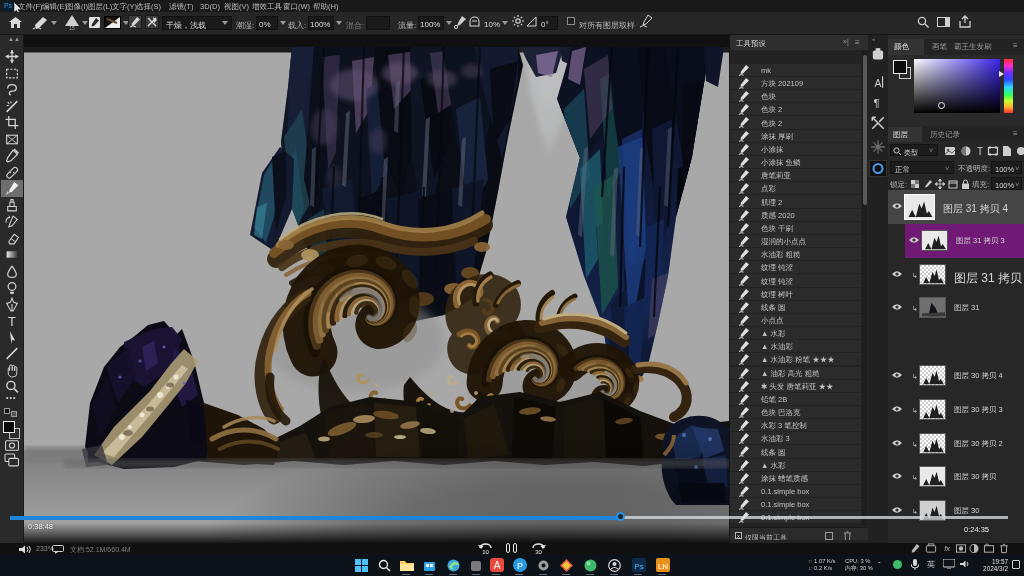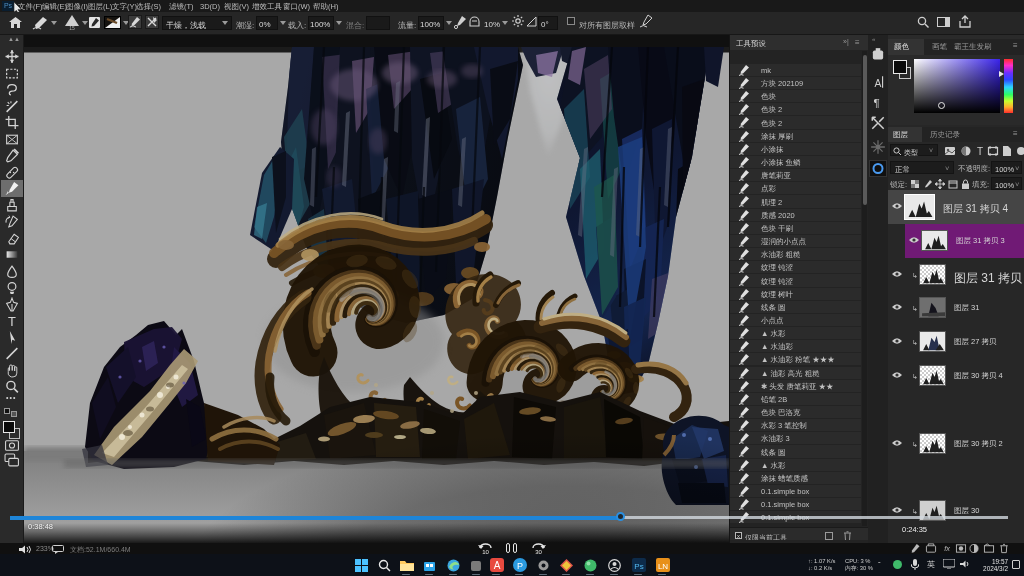--- a/index.html
+++ b/index.html
@@ -998,53 +998,63 @@
             <path d="M0 4 Q5 -1.5 10 4 Q5 9.5 0 4 Z" fill="#cdcdcd"></path>
             <circle cx="5" cy="4" r="1.6" fill="#333"></circle>
           </svg>
 <span style="position:absolute;left:24px;top:14px;color:#bbb;font-size:7px">↳</span>
 <div style="position:absolute;left:31px;top:6px;width:27px;height:21px;background:#6f6f6f;border:1px solid #555;overflow:hidden"><svg width="27" height="21" viewBox="0 0 26 17">
               <path d="M8 16 L11 3 L15 8 L18 16 Z" fill="#14131c"></path>
               <path d="M2 16 L26 16 L26 12 L2 13 Z" fill="#3a3a3a"></path>
             </svg></div>
 <span style="position:absolute;left:66px;top:12px;color:#d6d6d6;font-size:7.5px;white-space:nowrap">图层 31</span>
 </div>
-<div style="position:absolute;left:0;top:200.2px;width:136px;height:33.8px;background:#272727">
-<svg style="position:absolute;left:4px;top:12px" width="10" height="8" viewBox="0 0 10 8">
-            <path d="M0 4 Q5 -1.5 10 4 Q5 9.5 0 4 Z" fill="#cdcdcd"></path>
-            <circle cx="5" cy="4" r="1.6" fill="#333"></circle>
-          </svg>
-<span style="position:absolute;left:24px;top:14px;color:#bbb;font-size:7px">↳</span>
-<div style="position:absolute;left:31px;top:6px;width:27px;height:21px;background:#e9e9e9;border:1px solid #555;overflow:hidden"><svg width="27" height="21" viewBox="0 0 26 17">
-              <path d="M8 16 L11 4 L14 8 L16 2 L19 16 Z" fill="#27304d"></path>
-              <path d="M3 16 L6 10 L9 16 Z M15 16 L19 10 L23 16 Z" fill="#1f1f1f"></path>
-            </svg></div>
-<span style="position:absolute;left:66px;top:12px;color:#d6d6d6;font-size:7.5px;white-space:nowrap">图层 27 拷贝</span>
-</div>
 <div style="position:absolute;left:0;top:234.0px;width:136px;height:33.8px;background:#272727">
 <svg style="position:absolute;left:4px;top:12px" width="10" height="8" viewBox="0 0 10 8">
             <path d="M0 4 Q5 -1.5 10 4 Q5 9.5 0 4 Z" fill="#cdcdcd"></path>
             <circle cx="5" cy="4" r="1.6" fill="#333"></circle>
           </svg>
 <span style="position:absolute;left:24px;top:14px;color:#bbb;font-size:7px">↳</span>
 <div style="position:absolute;left:31px;top:6px;width:27px;height:21px;background:repeating-conic-gradient(#ffffff 0% 25%, #cccccc 0% 50%) 0 0/4px 4px;border:1px solid #555;overflow:hidden"><svg width="27" height="21" viewBox="0 0 26 17">
               <path d="M9 16 L12 5 L14 9 L16 3 L19 16 Z M3 16 L6 10 L9 16 Z M16 16 L20 11 L23 16 Z" fill="#1f1f1f"></path>
             </svg></div>
 <span style="position:absolute;left:66px;top:12px;color:#d6d6d6;font-size:7.5px;white-space:nowrap">图层 30 拷贝 4</span>
 </div>
+<div style="position:absolute;left:0;top:267.8px;width:136px;height:33.8px;background:#272727">
+<svg style="position:absolute;left:4px;top:12px" width="10" height="8" viewBox="0 0 10 8">
+            <path d="M0 4 Q5 -1.5 10 4 Q5 9.5 0 4 Z" fill="#cdcdcd"></path>
+            <circle cx="5" cy="4" r="1.6" fill="#333"></circle>
+          </svg>
+<span style="position:absolute;left:24px;top:14px;color:#bbb;font-size:7px">↳</span>
+<div style="position:absolute;left:31px;top:6px;width:27px;height:21px;background:repeating-conic-gradient(#ffffff 0% 25%, #cccccc 0% 50%) 0 0/4px 4px;border:1px solid #555;overflow:hidden"><svg width="27" height="21" viewBox="0 0 26 17">
+              <path d="M9 16 L12 5 L14 9 L16 3 L19 16 Z M3 16 L6 10 L9 16 Z M16 16 L20 11 L23 16 Z" fill="#1f1f1f"></path>
+            </svg></div>
+<span style="position:absolute;left:66px;top:12px;color:#d6d6d6;font-size:7.5px;white-space:nowrap">图层 30 拷贝 3</span>
+</div>
 <div style="position:absolute;left:0;top:301.6px;width:136px;height:33.8px;background:#272727">
 <svg style="position:absolute;left:4px;top:12px" width="10" height="8" viewBox="0 0 10 8">
             <path d="M0 4 Q5 -1.5 10 4 Q5 9.5 0 4 Z" fill="#cdcdcd"></path>
             <circle cx="5" cy="4" r="1.6" fill="#333"></circle>
           </svg>
 <span style="position:absolute;left:24px;top:14px;color:#bbb;font-size:7px">↳</span>
 <div style="position:absolute;left:31px;top:6px;width:27px;height:21px;background:repeating-conic-gradient(#ffffff 0% 25%, #cccccc 0% 50%) 0 0/4px 4px;border:1px solid #555;overflow:hidden"><svg width="27" height="21" viewBox="0 0 26 17">
               <path d="M9 16 L12 5 L14 9 L16 3 L19 16 Z M3 16 L6 10 L9 16 Z M16 16 L20 11 L23 16 Z" fill="#1f1f1f"></path>
             </svg></div>
 <span style="position:absolute;left:66px;top:12px;color:#d6d6d6;font-size:7.5px;white-space:nowrap">图层 30 拷贝 2</span>
+</div>
+<div style="position:absolute;left:0;top:335.4px;width:136px;height:33.8px;background:#272727">
+<svg style="position:absolute;left:4px;top:12px" width="10" height="8" viewBox="0 0 10 8">
+            <path d="M0 4 Q5 -1.5 10 4 Q5 9.5 0 4 Z" fill="#cdcdcd"></path>
+            <circle cx="5" cy="4" r="1.6" fill="#333"></circle>
+          </svg>
+<span style="position:absolute;left:24px;top:14px;color:#bbb;font-size:7px">↳</span>
+<div style="position:absolute;left:31px;top:6px;width:27px;height:21px;background:#e9e9e9;border:1px solid #555;overflow:hidden"><svg width="27" height="21" viewBox="0 0 26 17">
+              <path d="M9 16 L12 5 L14 9 L16 3 L19 16 Z M3 16 L6 10 L9 16 Z M16 16 L20 11 L23 16 Z" fill="#1f1f1f"></path>
+            </svg></div>
+<span style="position:absolute;left:66px;top:12px;color:#d6d6d6;font-size:7.5px;white-space:nowrap">图层 30 拷贝</span>
 </div>
 <div style="position:absolute;left:0;top:369.2px;width:136px;height:33.8px;background:#272727">
 <svg style="position:absolute;left:4px;top:12px" width="10" height="8" viewBox="0 0 10 8">
             <path d="M0 4 Q5 -1.5 10 4 Q5 9.5 0 4 Z" fill="#cdcdcd"></path>
             <circle cx="5" cy="4" r="1.6" fill="#333"></circle>
           </svg>
 <span style="position:absolute;left:24px;top:14px;color:#bbb;font-size:7px">↳</span>
 <div style="position:absolute;left:31px;top:6px;width:27px;height:21px;background:#cfcfcf;border:1px solid #555;overflow:hidden"><svg width="27" height="21" viewBox="0 0 26 17">
               <path d="M9 16 L12 5 L14 9 L16 3 L19 16 Z M3 16 L6 10 L9 16 Z M16 16 L20 11 L23 16 Z" fill="#1f1f1f"></path>
             </svg></div>
@@ -1192,14 +1202,14 @@
         <path d="M7 3 Q9 5 7 7" stroke="#d8d8d8" fill="none"></path>
       </svg>
 <div style="position:absolute;left:978px;top:3.5px;color:#e2e2e2;font-size:6.4px;line-height:7.8px;text-align:right;width:30px">19:57<br>2024/3/2</div>
 <div style="position:absolute;left:1012px;top:6px;width:8px;height:9px;border:1px solid #cfcfcf;border-radius:1px"></div>
 </div>
 <div class="abs" id="vbar">
 <div style="position:absolute;left:10px;top:2px;width:612px;height:3.5px;background:#1e85d8"></div>
 <div style="position:absolute;left:622px;top:2.2px;width:386px;height:3px;background:rgba(210,216,222,0.8)"></div>
 <div style="position:absolute;left:616px;top:-2px;width:9px;height:9px;border-radius:50%;border:2px solid #2a8fe0;background:#20262c"></div>
 <div class="vtime" style="left:28px;top:8px">0:38:48</div>
-<div class="vtime" style="left:902px;top:11px">0:24:35</div>
+<div class="vtime" style="left:964px;top:11px">0:24:35</div>
 </div>
 </div>
 </body></html>

